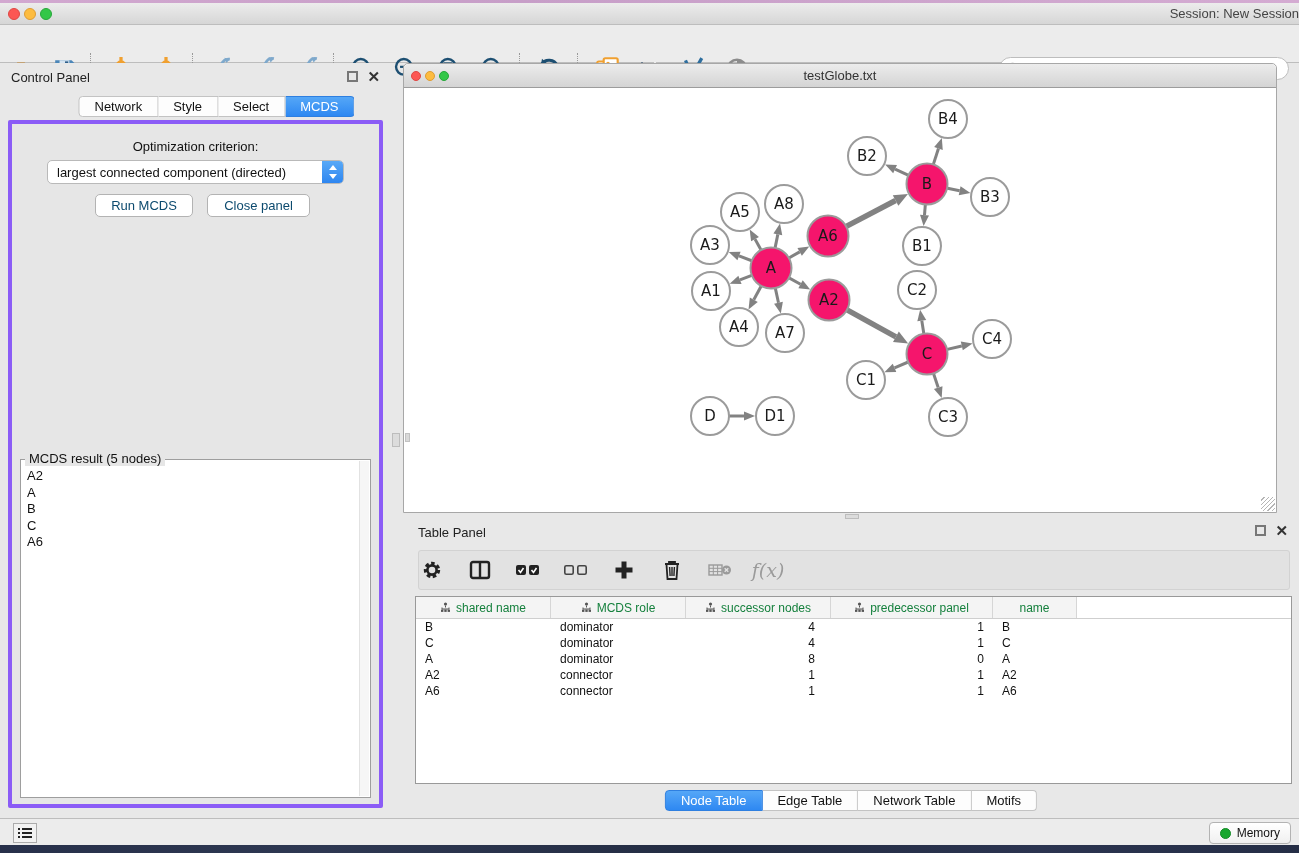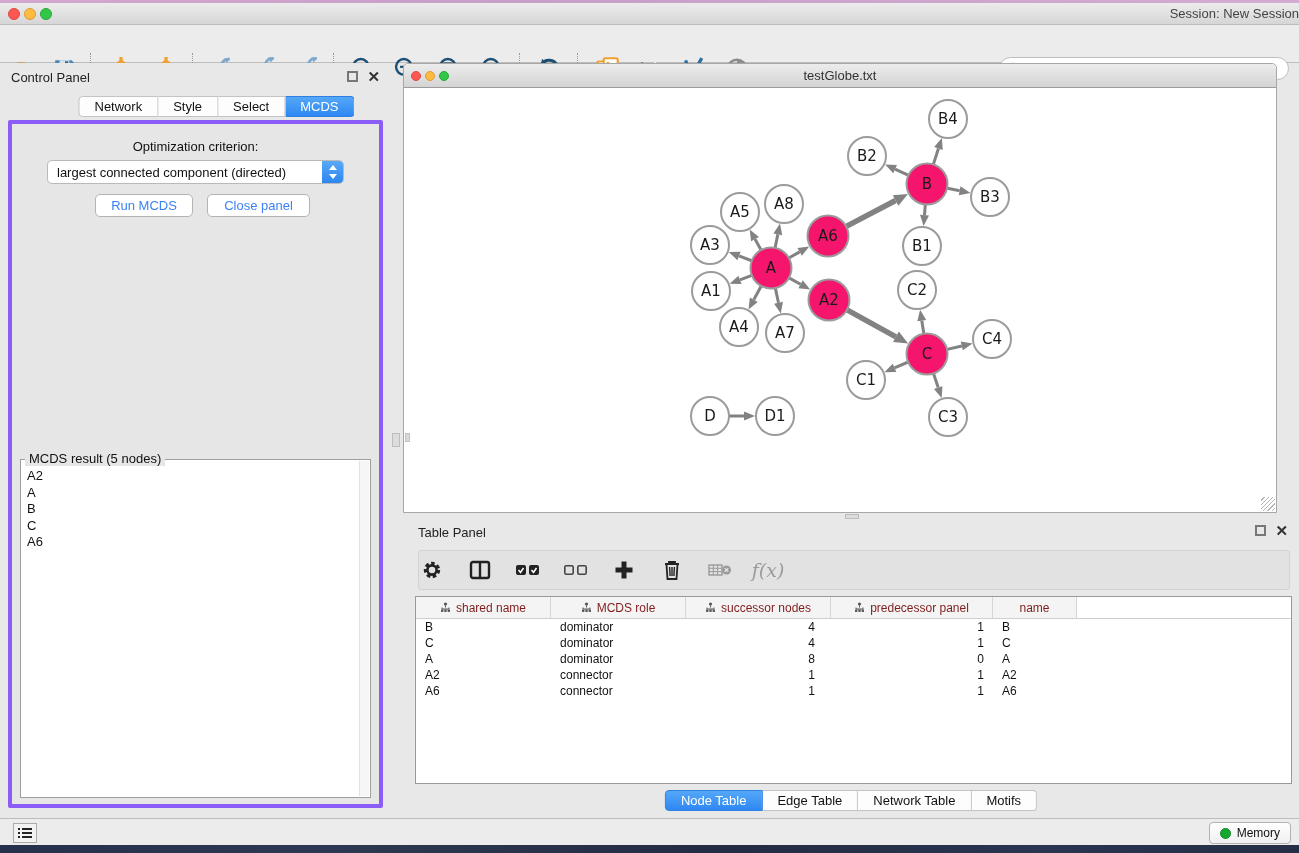--- a/index.html
+++ b/index.html
@@ -51,21 +51,21 @@
   .dropdown{position:absolute;left:35px;right:35px;top:36px;height:24px;background:#fff;
     border:1px solid #b9b9b9;border-radius:5px;display:flex;align-items:center;}
   .dropdown .dval{flex:1;font-size:13px;padding-left:9px;color:#111;white-space:nowrap;}
   .dropdown .stepper{width:21px;height:22px;margin:0;background:linear-gradient(#59a9f7,#2e86f0);
     border-radius:0 4px 4px 0;position:relative;}
   .stepper i{position:absolute;left:50%;transform:translateX(-50%);width:0;height:0;
     border-left:4px solid transparent;border-right:4px solid transparent;}
   .stepper i.up{top:4px;border-bottom:5px solid #fff;}
   .stepper i.dn{bottom:4px;border-top:5px solid #fff;}
   .btn{position:absolute;height:23px;background:#fff;border:1px solid #b3b3b3;border-radius:5px;
-    font-size:13px;color:#3b82f6;display:flex;align-items:center;justify-content:center;}
+    font-size:13px;color:#0c4a6e;display:flex;align-items:center;justify-content:center;}
   .btn.run{left:83px;top:70px;width:98px;}
   .btn.closep{left:195px;top:70px;width:103px;}
   .groupbox{position:absolute;left:8px;right:8px;top:335px;bottom:6px;background:#fff;
     border:1px solid #9e9e9e;}
   .groupbox .legend{position:absolute;top:-9px;left:4px;background:#e6e6e6;padding:0 4px;
     font-size:13px;color:#111;}
   .groupbox .scroll{position:absolute;top:1px;bottom:1px;right:1px;width:10px;
     background:#f6f6f6;border-left:1px solid #e2e2e2;}
   .mcds-list{position:absolute;left:3px;top:8px;right:14px;bottom:2px;overflow:hidden;}
   .list-item{font-size:13px;line-height:16.5px;padding-left:3px;color:#111;}
@@ -96,21 +96,21 @@
   .tpanel-header .ptitle{position:absolute;left:15px;top:5px;font-size:13px;color:#222;}
   .ttoolbar{position:absolute;left:15px;right:9px;top:30px;height:40px;background:#e2e2e2;
     border:1px solid #d2d2d2;border-radius:3px;display:flex;align-items:center;gap:22px;
     }
   .tt-icon{display:flex;align-items:center;justify-content:center;width:26px;height:26px;}
   .fx{font-family:"DejaVu Serif",serif;font-style:italic;font-size:19px;color:#9a9a9a;}
   .tblwrap{position:absolute;left:12px;right:7px;top:76px;bottom:34px;background:#fff;
     border:1px solid #999;overflow:hidden;}
   .thead{display:flex;height:22px;border-bottom:1px solid #cfcfcf;}
   .th{background:#f4f4f4;border-right:1px solid #d6d6d6;display:flex;align-items:center;
-    justify-content:center;gap:5px;font-size:12px;color:#7f1d1d;}
+    justify-content:center;gap:5px;font-size:12px;color:#15803d;}
   .th .hname{white-space:nowrap;}
   .th-fill{flex:1;background:#fff;}
   .tr{display:flex;height:16px;align-items:center;}
   .td{font-size:12px;color:#111;white-space:nowrap;overflow:hidden;}
   .td.l{text-align:left;padding-left:9px;}
   .td.r{text-align:right;padding-right:16px;}
   .td.r2{text-align:right;padding-right:9px;}
   .tbl-tabs{left:50%;transform:translateX(-50%);bottom:7px;position:absolute;display:flex;}
   
   .footer{position:absolute;left:0;bottom:8px;width:100%;height:27px;background:#ececec;

